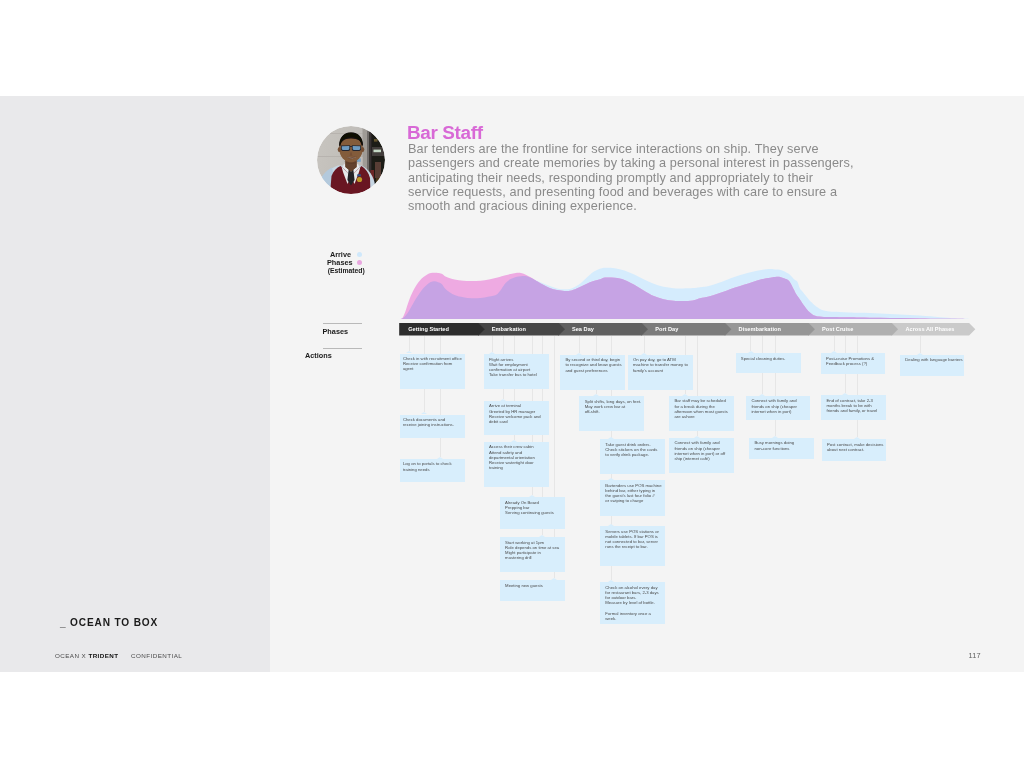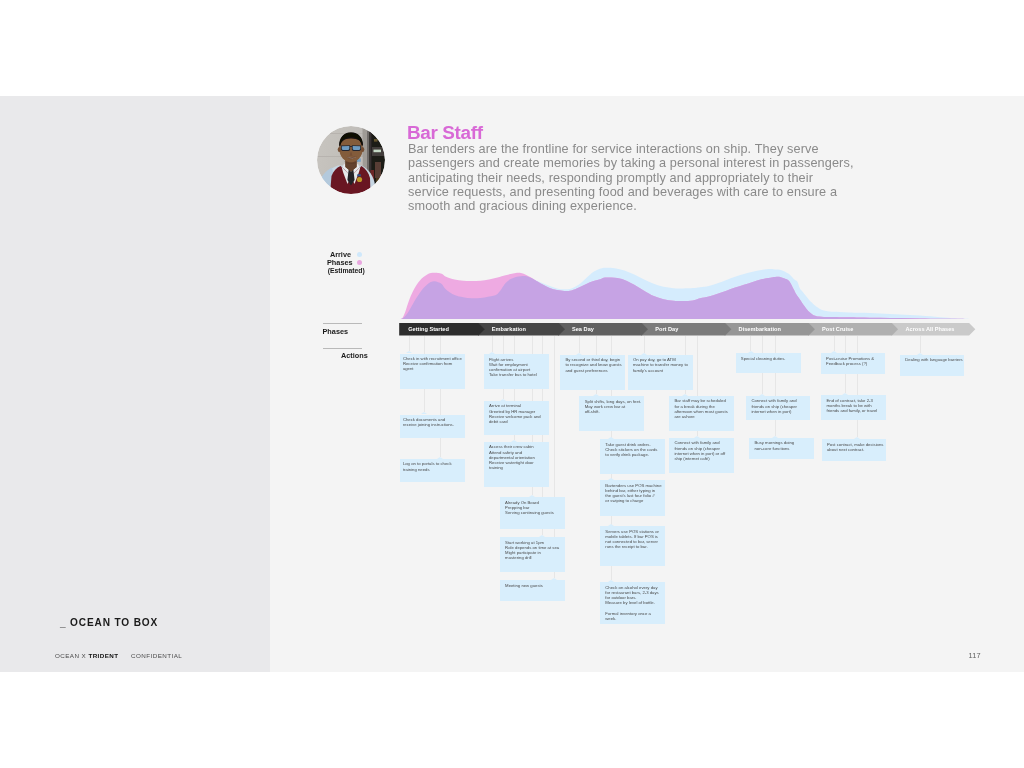--- a/index.html
+++ b/index.html
@@ -125,21 +125,21 @@
 
   <div class="legend" id="legend-el">
       <div class="row"><span>Arrive</span><span class="dot" style="background:#cfe8fb;left:30px"></span></div>
       <div class="row"><span>Phases</span><span class="dot" style="background:#e9a8e0;left:30px"></span></div>
       <div class="row est">(Estimated)</div>
     </div>
 
   <div class="axis-rule" style="left:322.5px;top:227px;width:39px;"></div>
   <div class="axis-label" style="left:322.5px;top:231px;text-align:center;">Phases</div>
   <div class="axis-rule" style="left:322.5px;top:252.4px;width:39px;"></div>
-  <div class="axis-label" style="left:341px;top:254.8px;text-align:center;">Actions</div>
+  <div class="axis-label" style="left:305px;top:254.8px;text-align:center;">Actions</div>
 
   <div class="chartwrap" id="chart-el">
       <svg width="575" height="52" viewBox="0 0 575 52" style="display:block">
         <defs>
           <clipPath id="effclip">
             <path d="M 0.00 52.00 C 0.40 51.93 1.52 52.08 2.40 51.60 C 3.28 51.12 4.22 50.36 5.30 49.10 C 6.38 47.83 7.68 45.95 8.90 44.00 C 10.12 42.05 11.38 39.53 12.60 37.40 C 13.82 35.26 14.98 33.15 16.20 31.20 C 17.42 29.25 18.68 27.40 19.90 25.70 C 21.12 24.00 22.28 22.38 23.50 21.00 C 24.72 19.61 25.98 18.40 27.20 17.40 C 28.42 16.40 29.60 15.52 30.80 15.00 C 32.00 14.49 33.18 14.27 34.40 14.30 C 35.62 14.33 36.88 14.77 38.10 15.20 C 39.32 15.63 40.38 15.69 41.70 16.90 C 43.02 18.11 43.85 20.60 46.00 22.45 C 48.15 24.30 51.73 26.71 54.60 28.00 C 57.47 29.29 60.33 29.67 63.20 30.20 C 66.07 30.73 68.93 31.08 71.80 31.20 C 74.67 31.32 77.53 31.20 80.40 30.90 C 83.27 30.60 86.15 30.07 89.00 29.40 C 91.85 28.73 94.77 29.08 97.50 26.90 C 100.23 24.72 103.22 18.77 105.40 16.30 C 107.58 13.84 108.87 13.17 110.60 12.10 C 112.33 11.03 114.07 10.38 115.80 9.90 C 117.53 9.42 119.25 9.32 121.00 9.20 C 122.75 9.08 124.55 8.88 126.30 9.20 C 128.05 9.52 130.05 10.50 131.50 11.10 C 132.95 11.70 133.20 11.97 135.00 12.80 C 136.80 13.64 139.85 15.07 142.30 16.10 C 144.75 17.13 147.25 18.12 149.70 19.00 C 152.15 19.88 154.57 20.85 157.00 21.40 C 159.43 21.95 161.87 22.30 164.30 22.30 C 166.73 22.30 169.17 22.18 171.60 21.40 C 174.03 20.62 176.45 19.34 178.90 17.60 C 181.35 15.87 183.85 13.13 186.30 11.00 C 188.75 8.86 191.17 6.38 193.60 4.80 C 196.03 3.22 199.00 2.18 200.90 1.50 C 202.80 0.81 202.68 0.75 205.00 0.70 C 207.32 0.65 211.55 0.73 214.80 1.20 C 218.05 1.67 221.25 2.43 224.50 3.50 C 227.75 4.57 231.03 6.12 234.30 7.60 C 237.57 9.09 240.85 10.87 244.10 12.40 C 247.35 13.94 250.55 15.57 253.80 16.80 C 257.05 18.03 260.33 19.07 263.60 19.80 C 266.87 20.53 270.15 20.93 273.40 21.20 C 276.65 21.47 279.85 21.43 283.10 21.40 C 286.35 21.36 290.08 21.20 292.90 21.00 C 295.72 20.80 297.35 20.55 300.00 20.20 C 302.65 19.85 305.87 19.55 308.80 18.90 C 311.73 18.25 314.67 17.30 317.60 16.30 C 320.53 15.30 323.48 14.00 326.40 12.90 C 329.32 11.80 332.18 10.68 335.10 9.70 C 338.02 8.71 340.97 7.82 343.90 7.00 C 346.83 6.18 349.77 5.48 352.70 4.80 C 355.63 4.12 358.57 3.37 361.50 2.90 C 364.43 2.44 368.05 2.09 370.30 2.00 C 372.55 1.92 373.38 2.27 375.00 2.40 C 376.62 2.54 378.40 2.46 380.00 2.80 C 381.60 3.13 383.08 3.68 384.60 4.40 C 386.12 5.12 387.58 5.84 389.10 7.10 C 390.62 8.36 392.63 10.93 393.70 11.96 C 394.77 12.99 394.88 12.79 395.50 13.26 C 396.12 13.73 396.68 13.48 397.40 14.80 C 398.12 16.12 399.00 19.63 399.80 21.20 C 400.60 22.77 401.40 23.20 402.20 24.20 C 403.00 25.20 403.80 26.20 404.60 27.20 C 405.40 28.20 406.20 29.20 407.00 30.20 C 407.80 31.20 408.60 32.30 409.40 33.20 C 410.20 34.10 410.98 34.80 411.80 35.60 C 412.62 36.40 413.08 37.03 414.30 38.00 C 415.52 38.97 417.50 40.47 419.10 41.40 C 420.70 42.34 422.18 43.07 423.90 43.60 C 425.62 44.14 426.85 44.37 429.40 44.60 C 431.95 44.83 435.95 44.85 439.20 45.00 C 442.45 45.15 445.43 45.37 448.90 45.50 C 452.37 45.63 454.82 45.65 460.00 45.80 C 465.18 45.95 473.33 46.13 480.00 46.40 C 486.67 46.67 493.33 47.03 500.00 47.40 C 506.67 47.76 513.33 48.13 520.00 48.60 C 526.67 49.07 534.17 49.75 540.00 50.20 C 545.83 50.65 550.83 51.05 555.00 51.30 C 559.17 51.55 561.67 51.58 565.00 51.70 C 568.33 51.82 573.33 51.95 575.00 52.00 L 575 52 L 0 52 Z"></path>
           </clipPath>
         </defs>
         <path d="M 0.00 52.00 C 0.40 51.93 1.52 52.08 2.40 51.60 C 3.28 51.12 4.22 50.36 5.30 49.10 C 6.38 47.83 7.68 45.95 8.90 44.00 C 10.12 42.05 11.38 39.53 12.60 37.40 C 13.82 35.26 14.98 33.15 16.20 31.20 C 17.42 29.25 18.68 27.40 19.90 25.70 C 21.12 24.00 22.28 22.38 23.50 21.00 C 24.72 19.61 25.98 18.40 27.20 17.40 C 28.42 16.40 29.60 15.52 30.80 15.00 C 32.00 14.49 33.18 14.27 34.40 14.30 C 35.62 14.33 36.88 14.77 38.10 15.20 C 39.32 15.63 40.38 15.69 41.70 16.90 C 43.02 18.11 43.85 20.60 46.00 22.45 C 48.15 24.30 51.73 26.71 54.60 28.00 C 57.47 29.29 60.33 29.67 63.20 30.20 C 66.07 30.73 68.93 31.08 71.80 31.20 C 74.67 31.32 77.53 31.20 80.40 30.90 C 83.27 30.60 86.15 30.07 89.00 29.40 C 91.85 28.73 94.77 29.08 97.50 26.90 C 100.23 24.72 103.22 18.77 105.40 16.30 C 107.58 13.84 108.87 13.17 110.60 12.10 C 112.33 11.03 114.07 10.38 115.80 9.90 C 117.53 9.42 119.25 9.32 121.00 9.20 C 122.75 9.08 124.55 8.88 126.30 9.20 C 128.05 9.52 130.05 10.50 131.50 11.10 C 132.95 11.70 133.20 11.97 135.00 12.80 C 136.80 13.64 139.85 15.07 142.30 16.10 C 144.75 17.13 147.25 18.12 149.70 19.00 C 152.15 19.88 154.57 20.85 157.00 21.40 C 159.43 21.95 161.87 22.30 164.30 22.30 C 166.73 22.30 169.17 22.18 171.60 21.40 C 174.03 20.62 176.45 19.34 178.90 17.60 C 181.35 15.87 183.85 13.13 186.30 11.00 C 188.75 8.86 191.17 6.38 193.60 4.80 C 196.03 3.22 199.00 2.18 200.90 1.50 C 202.80 0.81 202.68 0.75 205.00 0.70 C 207.32 0.65 211.55 0.73 214.80 1.20 C 218.05 1.67 221.25 2.43 224.50 3.50 C 227.75 4.57 231.03 6.12 234.30 7.60 C 237.57 9.09 240.85 10.87 244.10 12.40 C 247.35 13.94 250.55 15.57 253.80 16.80 C 257.05 18.03 260.33 19.07 263.60 19.80 C 266.87 20.53 270.15 20.93 273.40 21.20 C 276.65 21.47 279.85 21.43 283.10 21.40 C 286.35 21.36 290.08 21.20 292.90 21.00 C 295.72 20.80 297.35 20.55 300.00 20.20 C 302.65 19.85 305.87 19.55 308.80 18.90 C 311.73 18.25 314.67 17.30 317.60 16.30 C 320.53 15.30 323.48 14.00 326.40 12.90 C 329.32 11.80 332.18 10.68 335.10 9.70 C 338.02 8.71 340.97 7.82 343.90 7.00 C 346.83 6.18 349.77 5.48 352.70 4.80 C 355.63 4.12 358.57 3.37 361.50 2.90 C 364.43 2.44 368.05 2.09 370.30 2.00 C 372.55 1.92 373.38 2.27 375.00 2.40 C 376.62 2.54 378.40 2.46 380.00 2.80 C 381.60 3.13 383.08 3.68 384.60 4.40 C 386.12 5.12 387.58 5.84 389.10 7.10 C 390.62 8.36 392.63 10.93 393.70 11.96 C 394.77 12.99 394.88 12.79 395.50 13.26 C 396.12 13.73 396.68 13.48 397.40 14.80 C 398.12 16.12 399.00 19.63 399.80 21.20 C 400.60 22.77 401.40 23.20 402.20 24.20 C 403.00 25.20 403.80 26.20 404.60 27.20 C 405.40 28.20 406.20 29.20 407.00 30.20 C 407.80 31.20 408.60 32.30 409.40 33.20 C 410.20 34.10 410.98 34.80 411.80 35.60 C 412.62 36.40 413.08 37.03 414.30 38.00 C 415.52 38.97 417.50 40.47 419.10 41.40 C 420.70 42.34 422.18 43.07 423.90 43.60 C 425.62 44.14 426.85 44.37 429.40 44.60 C 431.95 44.83 435.95 44.85 439.20 45.00 C 442.45 45.15 445.43 45.37 448.90 45.50 C 452.37 45.63 454.82 45.65 460.00 45.80 C 465.18 45.95 473.33 46.13 480.00 46.40 C 486.67 46.67 493.33 47.03 500.00 47.40 C 506.67 47.76 513.33 48.13 520.00 48.60 C 526.67 49.07 534.17 49.75 540.00 50.20 C 545.83 50.65 550.83 51.05 555.00 51.30 C 559.17 51.55 561.67 51.58 565.00 51.70 C 568.33 51.82 573.33 51.95 575.00 52.00 L 575 52 L 0 52 Z" fill="#d5ecfd"></path>
         <path d="M 0.00 52.00 C 0.40 51.85 1.52 52.32 2.40 51.10 C 3.28 49.88 4.22 47.58 5.30 44.70 C 6.38 41.82 7.68 37.08 8.90 33.80 C 10.12 30.52 11.38 27.55 12.60 25.00 C 13.82 22.45 14.98 20.44 16.20 18.50 C 17.42 16.57 18.68 14.80 19.90 13.40 C 21.12 12.00 22.28 11.08 23.50 10.10 C 24.72 9.11 25.98 8.16 27.20 7.50 C 28.42 6.83 29.60 6.40 30.80 6.10 C 32.00 5.80 33.18 5.73 34.40 5.70 C 35.62 5.67 36.88 5.74 38.10 5.90 C 39.32 6.07 40.38 6.06 41.70 6.70 C 43.02 7.33 43.85 8.73 46.00 9.70 C 48.15 10.67 51.73 11.82 54.60 12.50 C 57.47 13.18 60.33 13.53 63.20 13.80 C 66.07 14.07 68.93 14.12 71.80 14.10 C 74.67 14.09 77.53 13.97 80.40 13.70 C 83.27 13.44 86.15 13.03 89.00 12.50 C 91.85 11.97 94.77 11.22 97.50 10.50 C 100.23 9.78 103.22 8.77 105.40 8.20 C 107.58 7.63 108.87 7.48 110.60 7.10 C 112.33 6.71 114.07 6.08 115.80 5.90 C 117.53 5.72 119.25 5.65 121.00 6.00 C 122.75 6.35 124.55 7.20 126.30 8.00 C 128.05 8.80 130.05 9.97 131.50 10.80 C 132.95 11.63 133.20 11.93 135.00 13.00 C 136.80 14.07 139.85 15.89 142.30 17.20 C 144.75 18.52 147.25 19.92 149.70 20.90 C 152.15 21.88 154.57 22.58 157.00 23.10 C 159.43 23.61 161.87 23.95 164.30 24.00 C 166.73 24.05 169.17 23.98 171.60 23.40 C 174.03 22.82 176.45 21.57 178.90 20.50 C 181.35 19.43 183.85 18.06 186.30 17.00 C 188.75 15.93 191.17 14.95 193.60 14.10 C 196.03 13.25 199.00 12.50 200.90 11.90 C 202.80 11.30 202.68 10.68 205.00 10.50 C 207.32 10.32 211.55 10.40 214.80 10.80 C 218.05 11.20 221.25 11.73 224.50 12.90 C 227.75 14.07 231.03 16.00 234.30 17.80 C 237.57 19.60 240.85 21.82 244.10 23.70 C 247.35 25.58 250.55 27.68 253.80 29.10 C 257.05 30.52 260.33 31.41 263.60 32.20 C 266.87 32.98 270.15 33.52 273.40 33.80 C 276.65 34.08 279.85 33.97 283.10 33.90 C 286.35 33.83 290.08 33.85 292.90 33.40 C 295.72 32.95 297.35 31.87 300.00 31.20 C 302.65 30.53 305.87 30.13 308.80 29.40 C 311.73 28.67 314.67 27.75 317.60 26.80 C 320.53 25.85 323.48 24.73 326.40 23.70 C 329.32 22.67 332.18 21.59 335.10 20.60 C 338.02 19.62 340.97 18.75 343.90 17.80 C 346.83 16.85 349.77 15.81 352.70 14.90 C 355.63 13.98 358.57 12.98 361.50 12.30 C 364.43 11.62 368.05 11.17 370.30 10.80 C 372.55 10.43 373.38 10.25 375.00 10.10 C 376.62 9.95 378.40 9.67 380.00 9.90 C 381.60 10.13 383.08 10.82 384.60 11.50 C 386.12 12.19 387.58 12.19 389.10 14.00 C 390.62 15.81 392.63 20.36 393.70 22.36 C 394.77 24.36 394.88 24.91 395.50 26.00 C 396.12 27.09 396.68 27.87 397.40 28.90 C 398.12 29.93 399.00 31.03 399.80 32.20 C 400.60 33.36 401.40 34.73 402.20 35.90 C 403.00 37.07 403.80 38.11 404.60 39.20 C 405.40 40.28 406.20 41.43 407.00 42.40 C 407.80 43.37 408.60 44.25 409.40 45.00 C 410.20 45.75 410.98 46.33 411.80 46.90 C 412.62 47.47 413.08 47.95 414.30 48.40 C 415.52 48.85 417.50 49.33 419.10 49.60 C 420.70 49.86 422.18 49.91 423.90 50.00 C 425.62 50.08 426.85 50.07 429.40 50.10 C 431.95 50.14 435.95 50.17 439.20 50.20 C 442.45 50.23 445.43 50.25 448.90 50.30 C 452.37 50.35 454.82 50.42 460.00 50.50 C 465.18 50.59 473.33 50.70 480.00 50.80 C 486.67 50.90 493.33 51.00 500.00 51.10 C 506.67 51.20 513.33 51.30 520.00 51.40 C 526.67 51.50 534.17 51.62 540.00 51.70 C 545.83 51.77 550.83 51.81 555.00 51.85 C 559.17 51.89 561.67 51.92 565.00 51.95 C 568.33 51.97 573.33 51.99 575.00 52.00 L 575 52 L 0 52 Z" fill="#eeaae2"></path>

